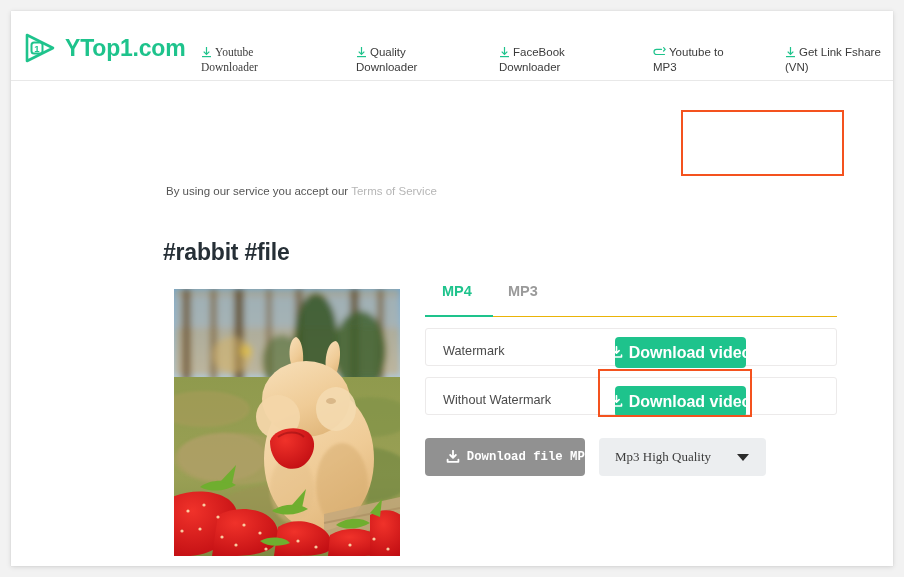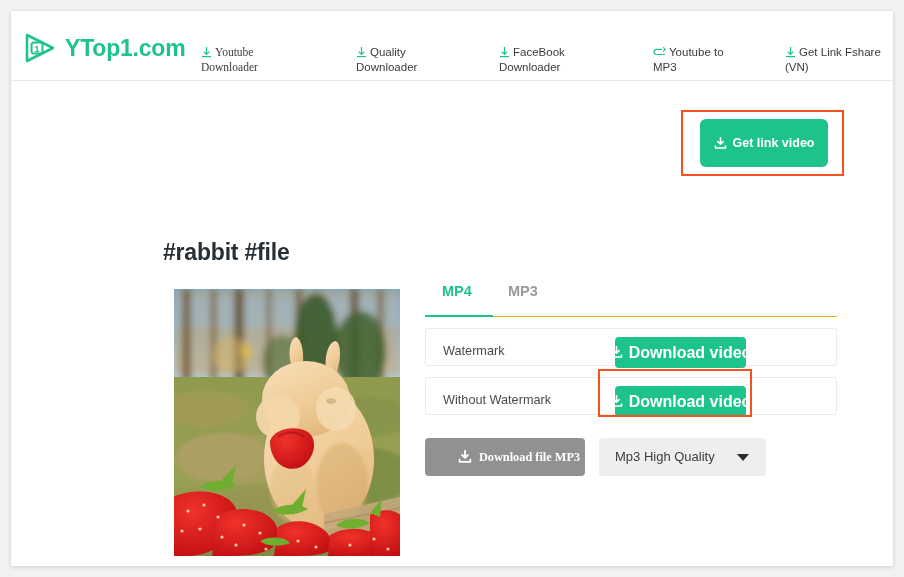--- a/index.html
+++ b/index.html
@@ -249,41 +249,42 @@
   .mp3-btn {
     position: absolute;
     left: 0px;
     top: 0px;
     width: 160px;
     height: 38px;
     background: #919191;
     border: none;
     border-radius: 4px;
     color: #ffffff;
-    font-family: Liberation Serif, serif;
+    font-family: Liberation Mono, monospace;
     font-size: 12.3px;
     font-weight: bold;
     cursor: pointer;
     display: flex;
     align-items: center;
     justify-content: center;
     gap: 7px;
     white-space: nowrap;
     padding-left: 28px;
   }
   .quality-select {
     position: absolute;
     left: 174px;
     top: 0px;
     width: 167px;
     height: 38px;
     background: #eceef0;
     border: none;
     border-radius: 4px;
     cursor: pointer;
+    font-family: Liberation Serif, serif;
   }
   .quality-text {
     position: absolute;
     left: 16px;
     top: 11px;
     font-size: 13px;
     color: #3c3c3c;
   }
   .quality-caret {
     position: absolute;
@@ -362,29 +363,25 @@
                 <path d="M5.5 1 L5.5 8 M2.7 5.6 L5.5 8.4 L8.3 5.6" fill="none" stroke="#1ec38c" stroke-width="1.2"></path>
                 <path d="M1 10.6 L10 10.6" stroke="#1ec38c" stroke-width="1.2"></path>
               </svg><span>Get Link Fshare</span></span>
           <span class="nav-label-2">(VN)</span>
         </div>
 
       </div>
     </div>
 
     <div class="url-row">
-      <button class="get-link-btn">
-        <svg class="dl-icon" width="13" height="13" viewBox="0 0 14 14">
-          <path d="M7 0.8 L7 7.2 M4.2 5 L7 7.8 L9.8 5" fill="none" stroke="#ffffff" stroke-width="1.7" stroke-linecap="round" stroke-linejoin="round"></path>
-          <path d="M1.6 9.6 L1.6 11.8 L12.4 11.8 L12.4 9.6" fill="none" stroke="#ffffff" stroke-width="1.7" stroke-linecap="round" stroke-linejoin="round"></path>
-        </svg>
-        <span>Get link video</span>
-      </button>
     </div>
 
+    <div class="tos-line">
+      <span>By using our service you accept our </span><a class="tos-link">Terms of Service</a>
+    </div>
 
     <div class="video-title">#rabbit #file</div>
 
     <div class="thumb">
       <svg viewBox="0 0 226 267" preserveAspectRatio="none">
         <defs>
           <linearGradient id="sky" x1="0" y1="0" x2="0" y2="1">
             <stop offset="0%" stop-color="#6fa8d6"></stop>
             <stop offset="100%" stop-color="#b9cfdc"></stop>
           </linearGradient>

